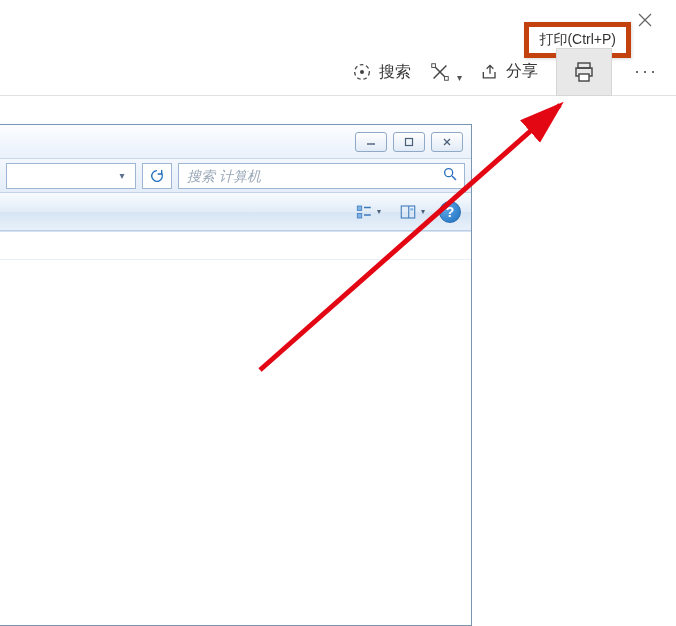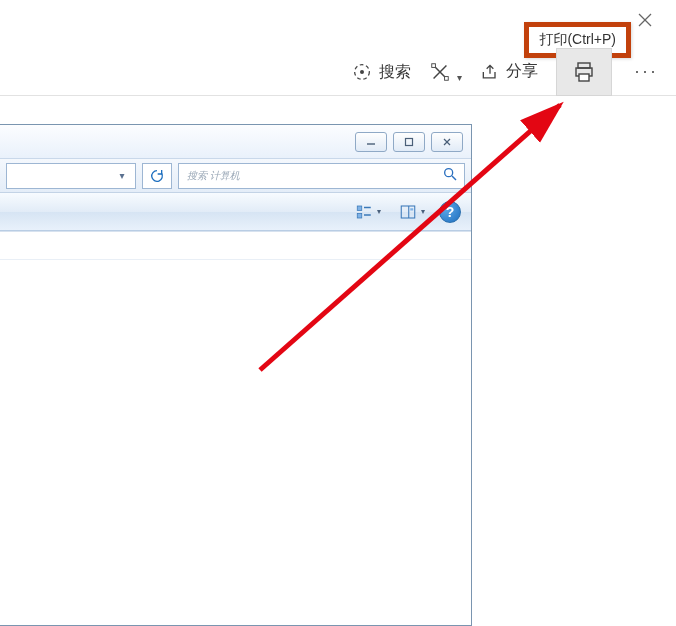--- a/index.html
+++ b/index.html
@@ -64,21 +64,21 @@
   .addr-box {
     height: 26px; border: 1px solid #9db6d3; background: #fff;
     display: flex; align-items: center;
   }
   .addr-main { width: 130px; justify-content: flex-end; padding-right: 4px; }
   .addr-drop { width: 18px; text-align: center; color: #5a7190; font-size: 10px; }
   .refresh-box { width: 30px; justify-content: center; color: #1e6fbf; }
   .search-box { flex: 1; position: relative; }
   .search-box input {
     width: 100%; height: 100%; border: none; outline: none;
-    padding: 0 28px 0 8px; font-size: 10px; color: #444; font-style: italic;
+    padding: 0 28px 0 8px; font-size: 14px; color: #444; font-style: italic;
     background: transparent;
   }
   .search-box input::placeholder { color: #9aa8b7; font-style: italic; }
   .search-mag {
     position: absolute; right: 6px; top: 50%; transform: translateY(-50%);
     color: #2a6fbf;
   }
 
   .cmd-row {
     height: 38px; display: flex; align-items: center; justify-content: flex-end;

